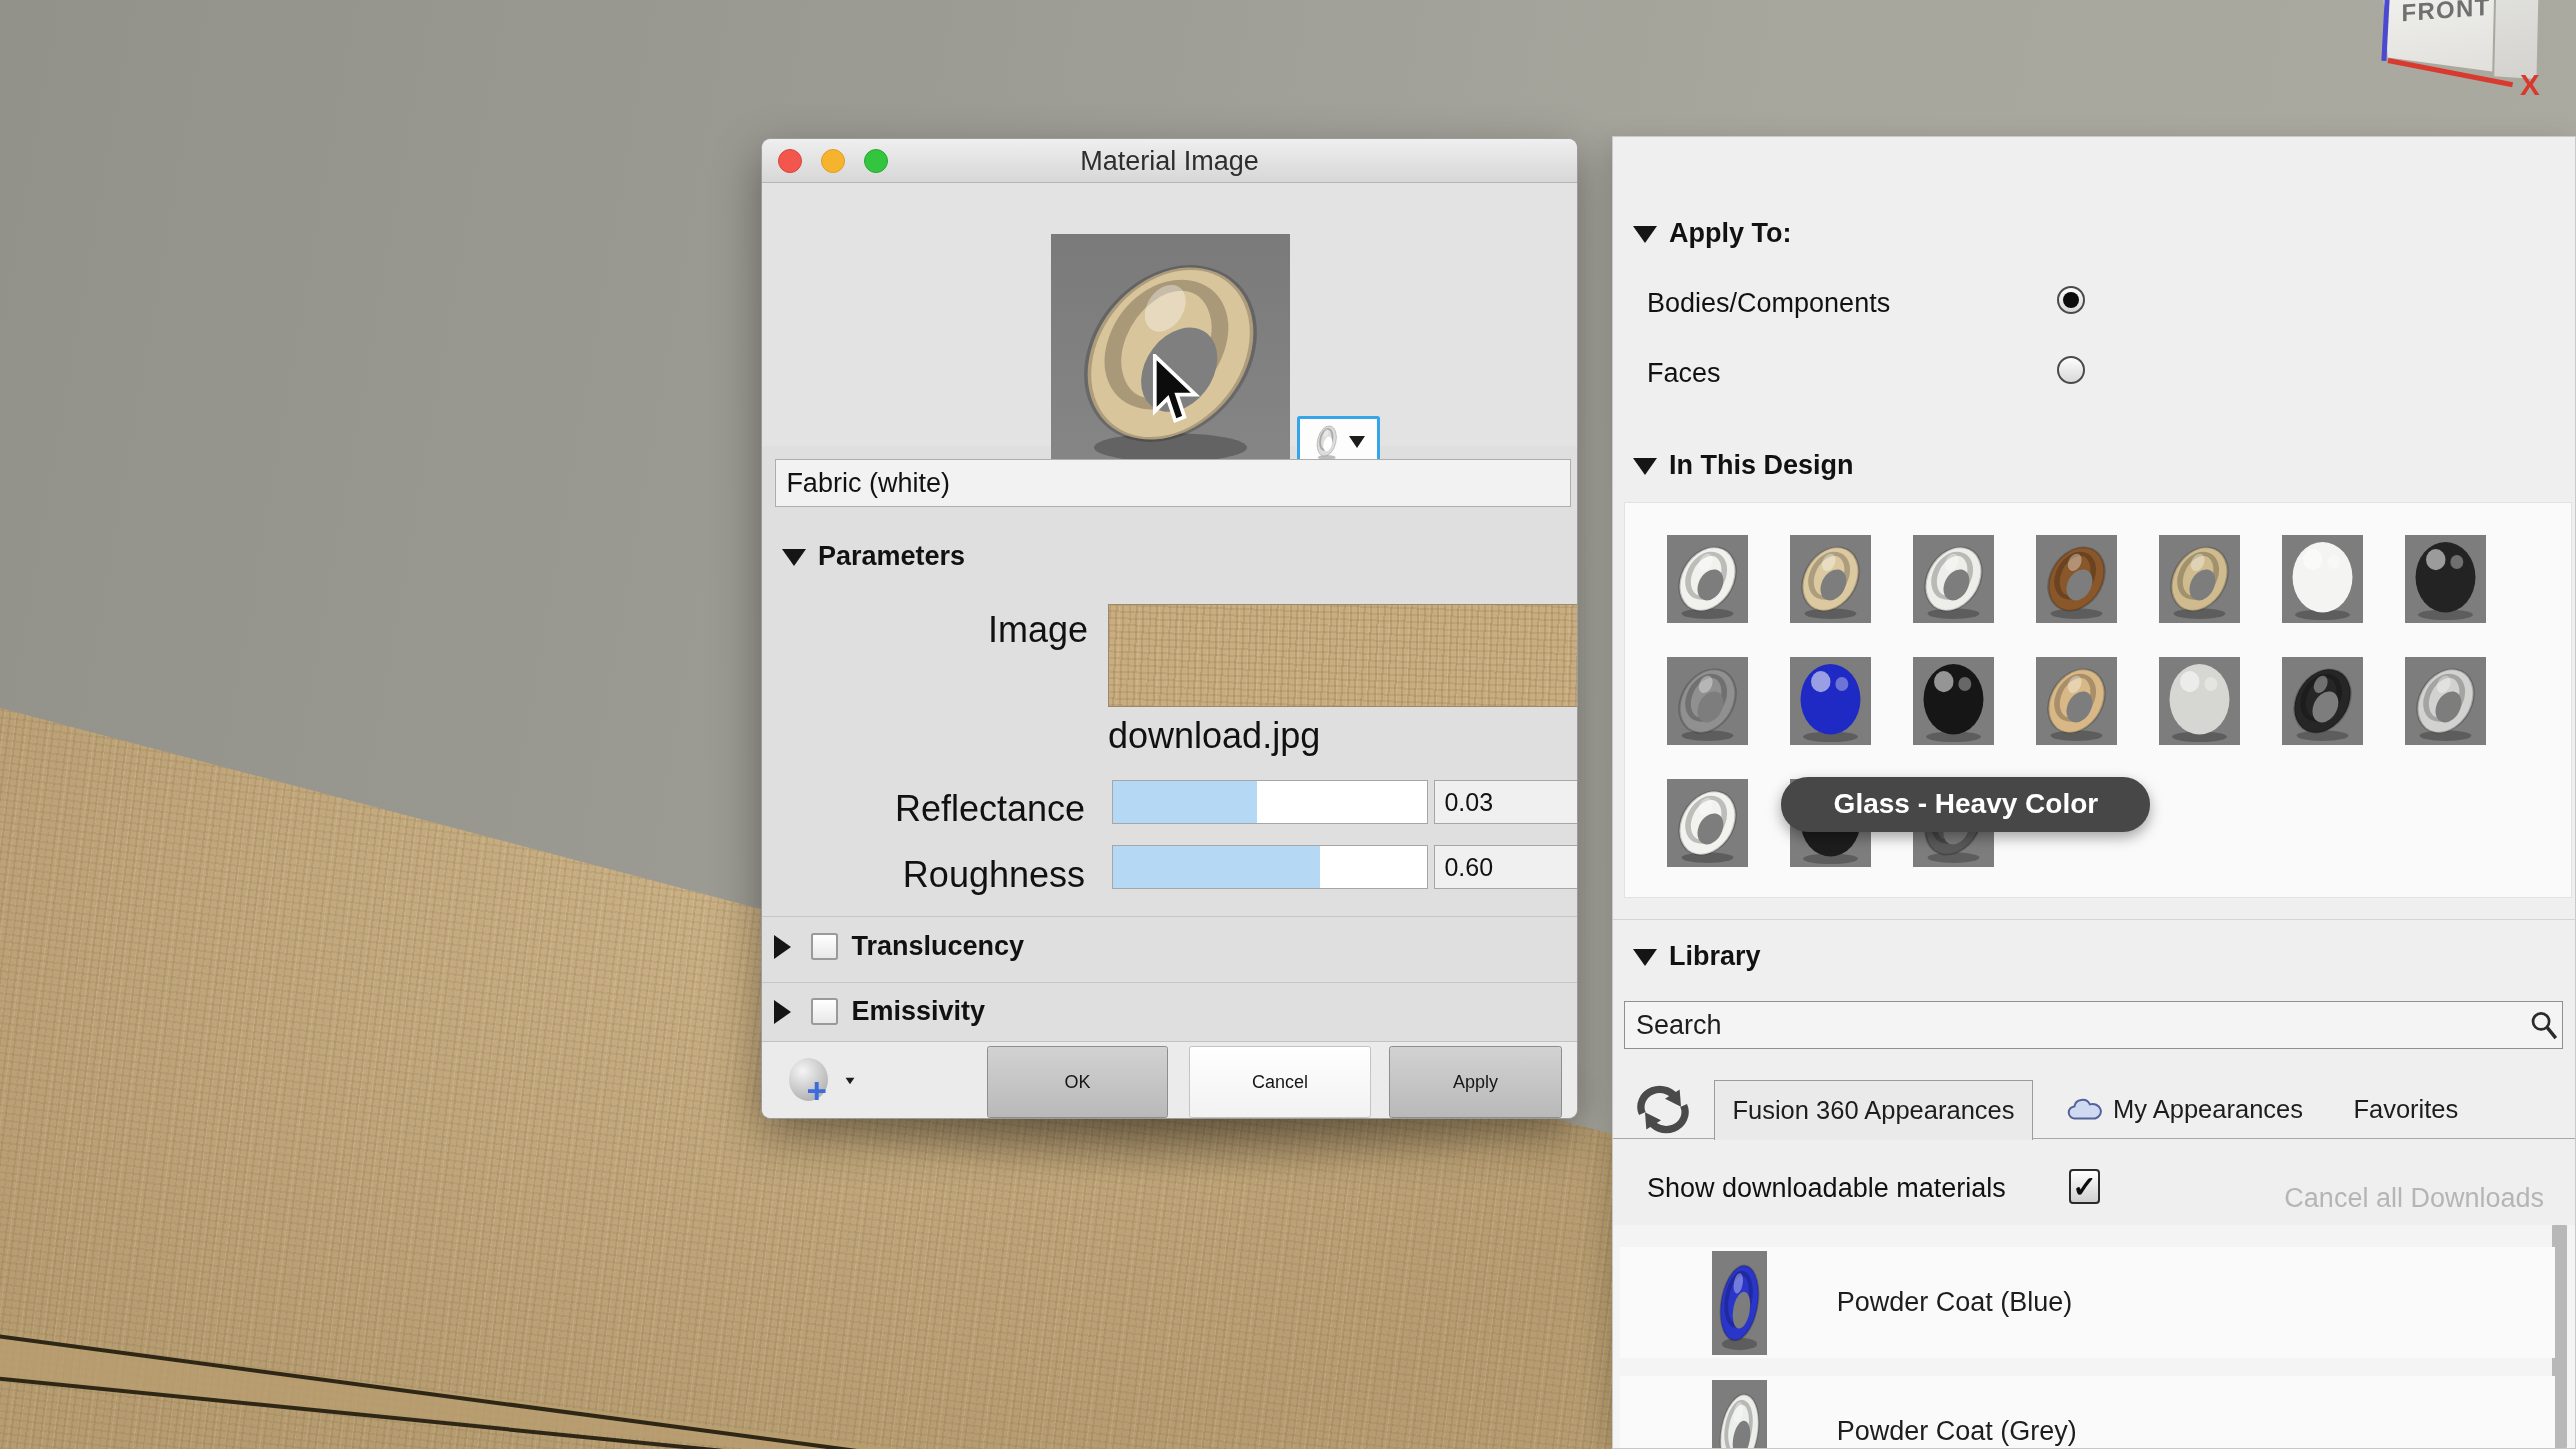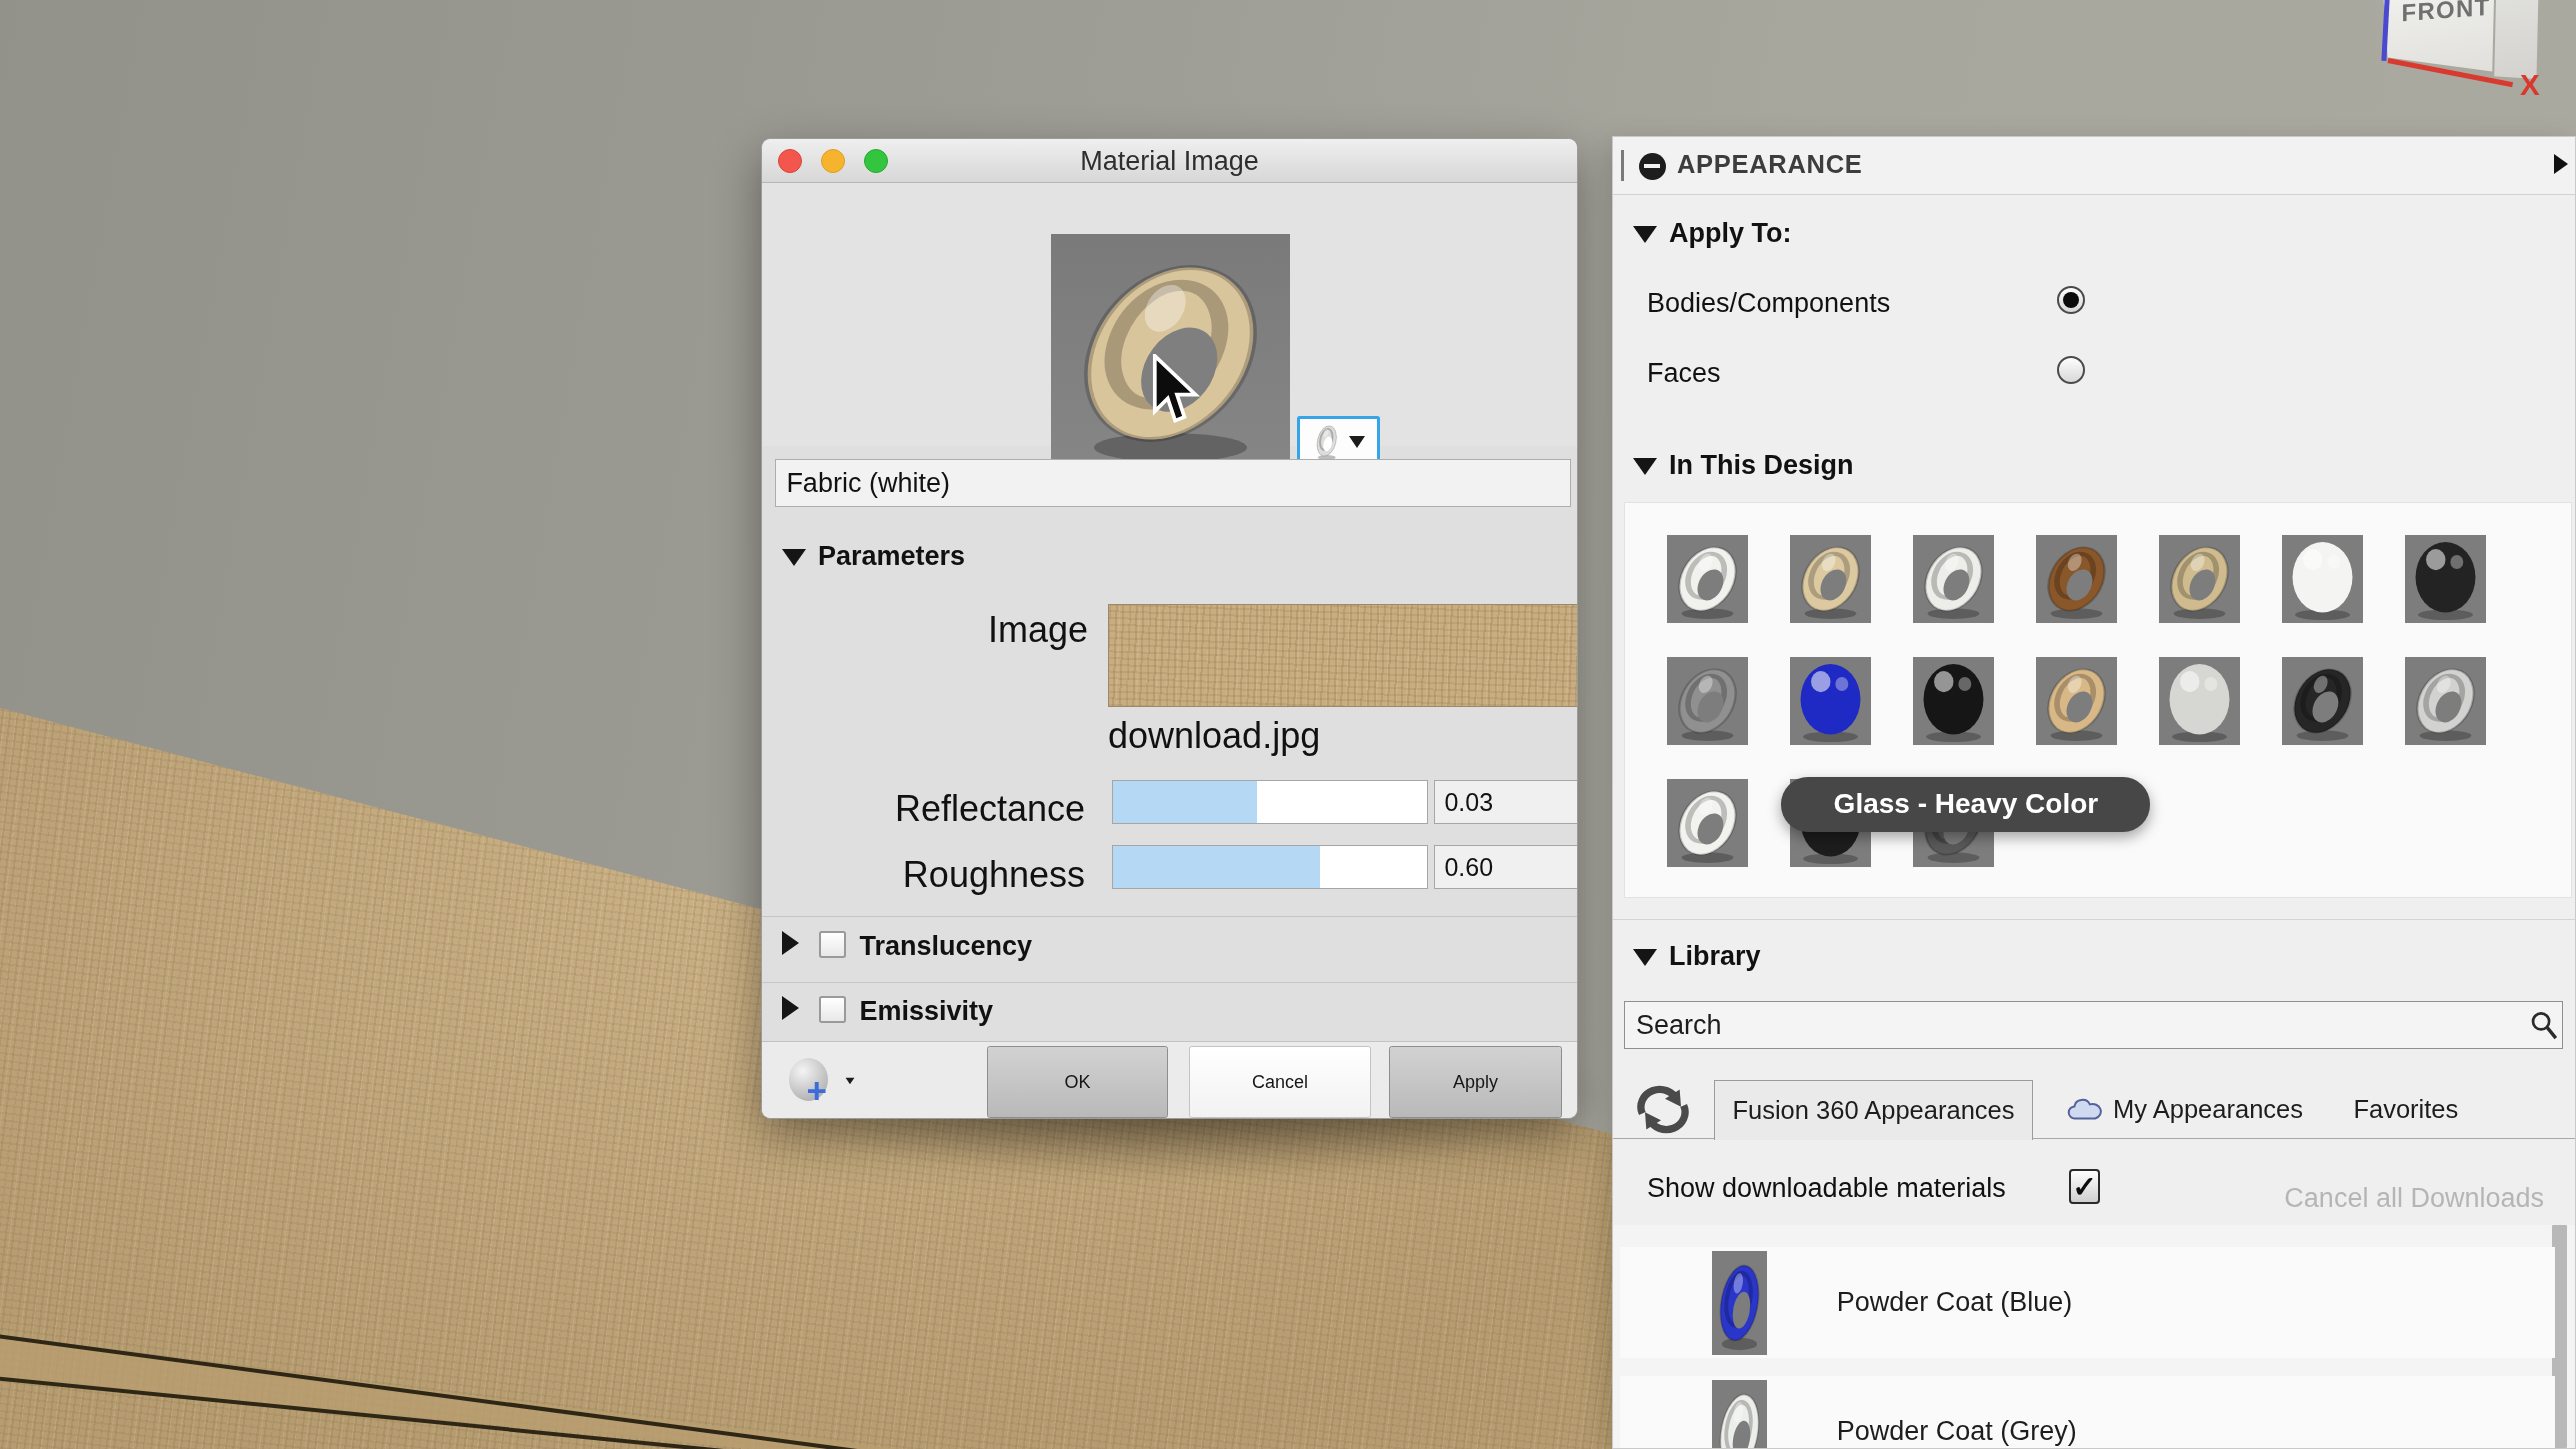--- a/index.html
+++ b/index.html
@@ -82,21 +82,21 @@
     background-color:#c9ad80;
     background-image:
       repeating-linear-gradient(92deg, rgba(105,82,46,.16) 0 2px, transparent 2px 6.7px),
       repeating-linear-gradient(2deg,  rgba(105,82,46,.12) 0 2px, transparent 2px 6.7px),
       repeating-linear-gradient(92deg, rgba(255,243,214,.10) 0 1.3px, transparent 1.3px 10px); }
   .slider { position:absolute; height:44px; background:#ffffff; border:1.3px solid #a6a6a6; }
   .slider .fill { position:absolute; left:0; top:0; bottom:0; background:#b5d9f4; }
   .value-box { position:absolute; width:148px; height:44px; background:#f0f0f0;
     border:1.3px solid #a6a6a6; font-size:25px; color:#111; line-height:42px; padding-left:9.4px; }
   .me-sep { position:absolute; left:0; right:0; height:1.3px; background:#c6c6c6; }
-  .toggle-row { position:absolute; left:20px; display:flex; align-items:flex-start; }
+  .toggle-row { position:absolute; left:12px; display:flex; align-items:center; }
   .checkbox { width:27px; height:27px; background:linear-gradient(#ffffff,#e8e8e8);
     border:2px solid #9a9a9a; border-radius:2.7px; margin:0 13.4px 0 9.4px;
     font-size:23px; line-height:24px; text-align:center; font-weight:bold; color:#111; }
   .toggle-label { font-weight:bold; font-size:27px; color:#111; }
   #me-bottombar { position:absolute; left:0; right:0; top:902px; bottom:0;
     background:#ebebeb; border-top:1.3px solid #c2c2c2; }
   .me-btn { position:absolute; top:4px; height:72px; font-size:18px; color:#161616;
     border:1.3px solid #8d8d8d; border-radius:2.7px; text-align:center; line-height:59px;
     background:linear-gradient(#d2d2d2,#b9b9b9); font-family:"Liberation Sans",sans-serif; }
   #btn-ok     { left:225px; width:181px; }
@@ -264,26 +264,20 @@
       <span class="plus">+</span>
       <span class="drop-caret"></span>
     </div>
     <button class="me-btn" id="btn-ok">OK</button>
     <button class="me-btn" id="btn-cancel">Cancel</button>
     <button class="me-btn" id="btn-apply">Apply</button>
   </div>
 </div>
 
 <div id="appearance-panel">
-  <div id="ap-header">
-    <div id="ap-drag"></div>
-    <div id="ap-minus-icon"></div>
-    <div id="ap-title">APPEARANCE</div>
-    <div id="ap-expand"></div>
-  </div>
 
   <div class="ap-section-header" style="top:81px;"><span class="tri-down"></span><span>Apply To:</span></div>
   <div class="ap-row-label" style="top:151px;">Bodies/Components</div>
   <div class="radio selected" id="radio-bodies" style="top:149px;"></div>
   <div class="ap-row-label" style="top:221px;">Faces</div>
   <div class="radio" id="radio-faces" style="top:219px;"></div>
 
   <div class="ap-section-header" style="top:313px;"><span class="tri-down"></span><span>In This Design</span></div>
 
   <div id="swatch-panel">

